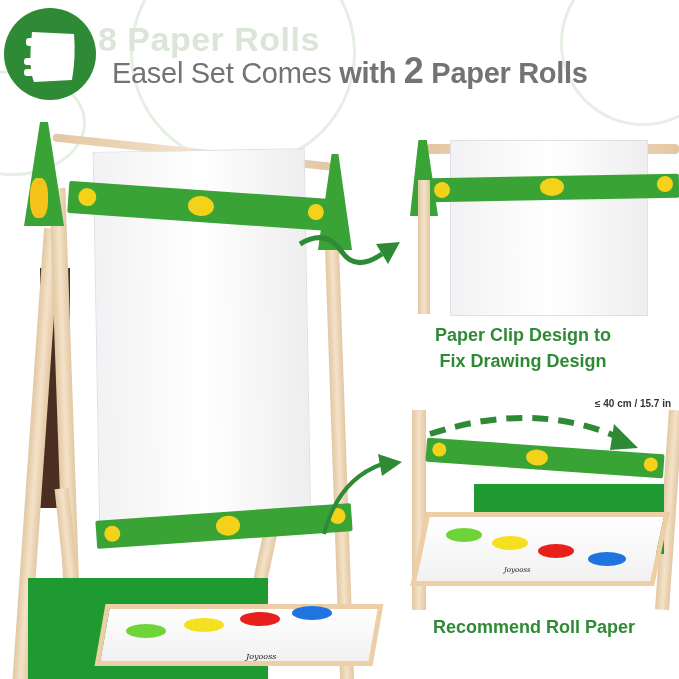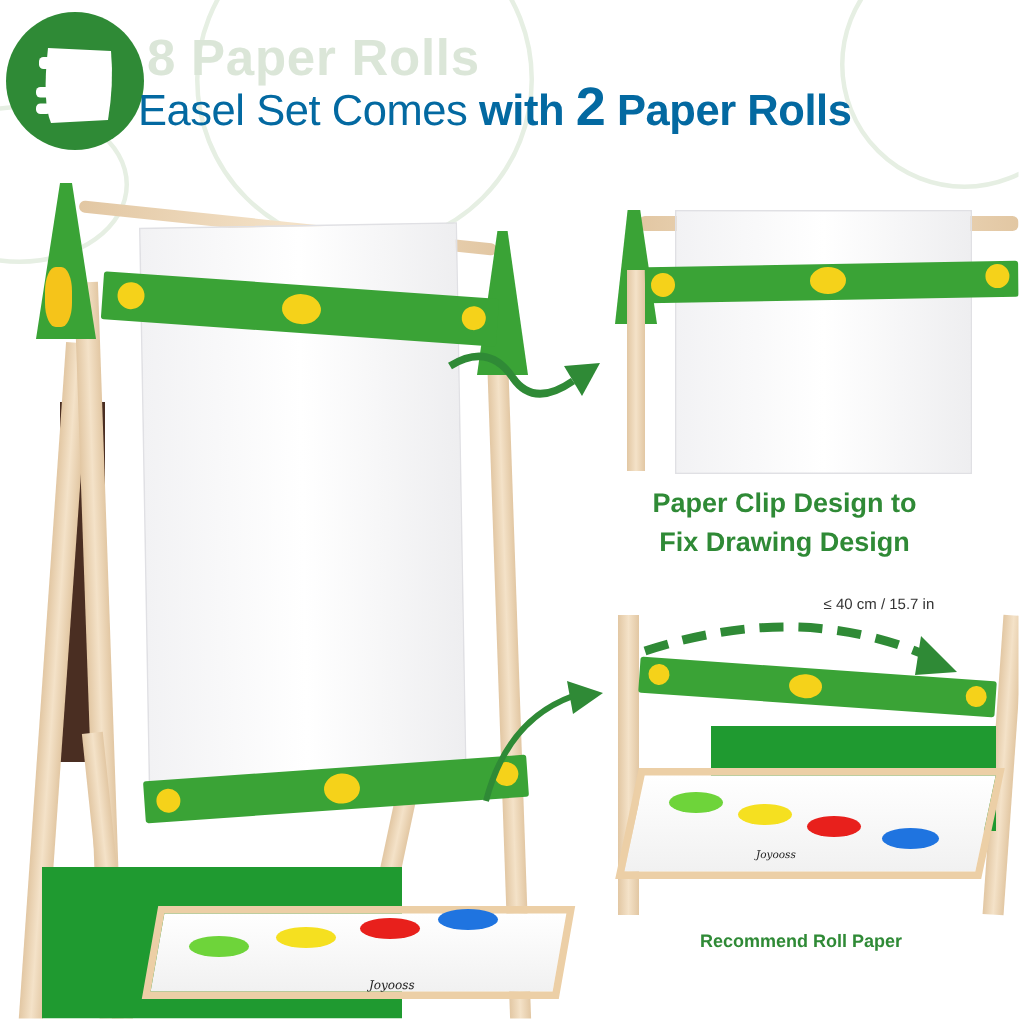--- a/index.html
+++ b/index.html
@@ -2,28 +2,28 @@
 <html><head>
 <meta charset="utf-8">
 <style>
   html,body{margin:0;padding:0;}
   body{width:679px;height:679px;position:relative;overflow:hidden;background:#ffffff;font-family:"Liberation Sans",sans-serif;}
   .abs{position:absolute;}
   .bg-deco{position:absolute;border:3px solid #e6efe3;border-radius:50%;}
   
   .icon-circle{left:4px;top:8px;width:92px;height:92px;border-radius:50%;background:#2f8a36;}
   .ghost-title{left:98px;top:20px;font-size:34px;font-weight:bold;color:#dbe6d8;letter-spacing:0.5px;white-space:nowrap;}
-  .main-title{left:92px;top:50px;font-size:29px;color:#0369a1;white-space:nowrap;letter-spacing:-0.3px;}
+  .main-title{left:112px;top:50px;font-size:29px;color:#737373;white-space:nowrap;letter-spacing:-0.3px;}
   .main-title .light{font-weight:normal;}
   .main-title .bold{font-weight:bold;}
   .main-title .big{font-size:36px;font-weight:bold;}
   .caption{color:#2f8a36;font-weight:bold;text-align:center;white-space:nowrap;}
   .cap1{left:408px;top:322px;width:230px;font-size:18px;line-height:26px;}
-  .cap2{left:404px;top:614px;width:260px;font-size:12px;line-height:26px;}
-  .dim{left:549px;top:398px;font-size:10px;font-weight:normal;color:#333;white-space:nowrap;}
+  .cap2{left:404px;top:614px;width:260px;font-size:18px;line-height:26px;}
+  .dim{left:595px;top:398px;font-size:10px;font-weight:bold;color:#333;white-space:nowrap;}
   
   .wood{background:linear-gradient(90deg,#e2c7a3,#f4e2c8,#e2c7a3);}
   .greenbar{background:#3aa336;border-radius:2px;}
   .paper{background:linear-gradient(90deg,#f2f2f4,#ffffff,#eeeef0);border:1px solid #e0e0e4;}
   .cup{border-radius:50%;}
   .dark-board{background:#4a2e22;}
   .green-cloth{background:#1f9a30;}
   .tray{background:linear-gradient(#ffffff,#f1f1f1);border:5px solid #eccfa6;}
 </style>
 </head>

